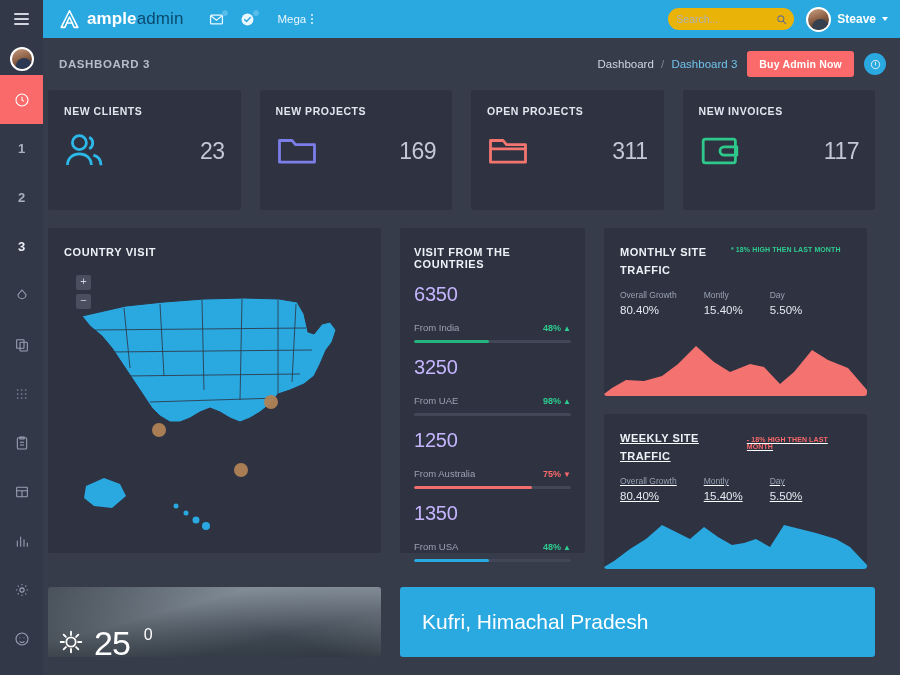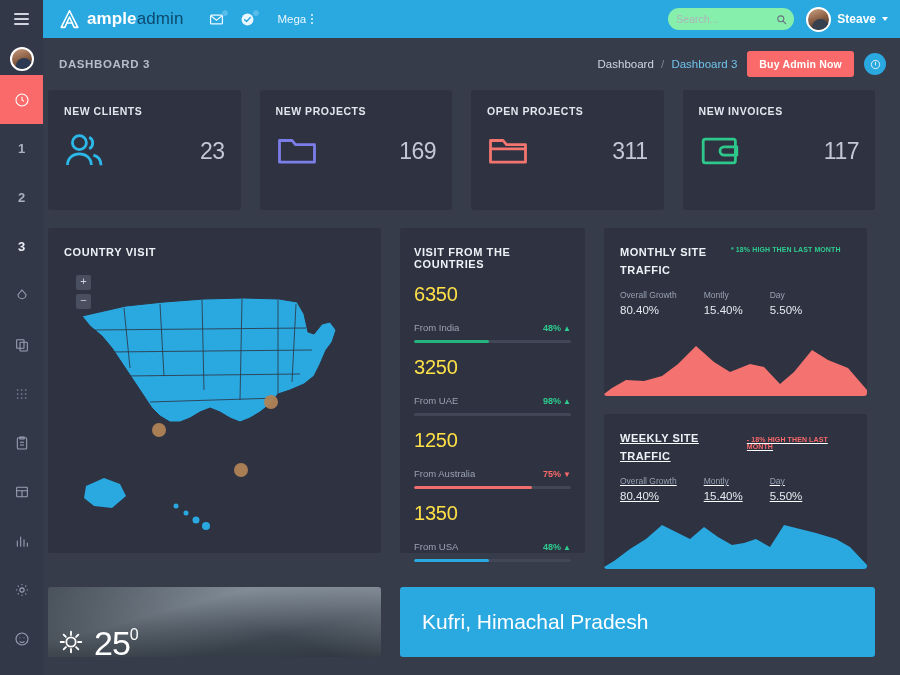--- a/index.html
+++ b/index.html
@@ -58,21 +58,21 @@
   .ti svg { width:15px; height:15px; display:block; }
   .ti .dot {
     position:absolute; top:-2px; right:-4px; width:6px; height:6px; border-radius:50%;
     background:#58bdea; border:1px solid #58bdea;
   }
   .mega { display:flex; align-items:center; gap:5px; font-size:11.5px; color:#e8f6fe; margin-left:6px;}
   .vdots { display:flex; flex-direction:column; gap:2px; }
   .vdots i { width:2px; height:2px; background:#e8f6fe; border-radius:50%; display:block;}
   .top-right { margin-left:auto; display:flex; align-items:center; gap:12px; }
   .search-wrap {
-    width:126px; height:22px; background:#86efac; border-radius:11px;
+    width:126px; height:22px; background:#eab308; border-radius:11px;
     display:flex; align-items:center; padding:0 8px;
   }
   .search-wrap input {
     border:0; outline:0; background:transparent; font-size:10.5px; color:#555;
     font-family:"Liberation Sans", sans-serif; width:100px;
   }
   .search-wrap input::placeholder{ color:#aeb3bb; }
   .search-ico svg{ width:11px; height:11px; display:block; }
   .user-chip { display:flex; align-items:center; gap:6px; }
   .user-av {
@@ -129,21 +129,21 @@
   .map-zoom { position:absolute; left:28px; top:47px; display:flex; flex-direction:column; gap:4px; }
   .zbtn {
     width:15px;height:15px;background:#4a4f5f;color:#cfd4de;font-size:11px;line-height:13px;
     text-align:center; border-radius:2px; cursor:pointer;
   }
   .map-svg { position:absolute; left:16px; top:44px; width:300px; height:260px; }
   .map-marker { fill:#b08356; opacity:.95; }
 
   .visits-panel { width:185px; height:325px; padding:18px 14px 10px; }
   .visit-item { margin-top:13px; }
-  .visit-num { font-size:20px; color:#fde047; letter-spacing:-.2px; }
+  .visit-num { font-size:20px; color:#c4b5fd; letter-spacing:-.2px; }
   .visit-row { display:flex; align-items:flex-end; justify-content:space-between; margin-top:16px; }
   .visit-from { font-size:9.5px; color:#9aa2b3; }
   .visit-pct { font-size:9px; font-weight:bold; }
   .visit-pct.up { color:#2ecc8f; }
   .visit-pct.down { color:#fb6a6a; }
   .arw { font-size:8px; margin-left:2px; }
   .bar { height:3px; background:#424757; border-radius:2px; margin-top:7px; overflow:hidden; }
   .bar i { display:block; height:3px; border-radius:2px; }
 
   .right-col { width:263px; display:flex; flex-direction:column; gap:18px; }
@@ -166,21 +166,21 @@
   .weather-img {
     width:333px; height:70px; border-radius:3px; position:relative; overflow:hidden;
     background:linear-gradient(165deg,#59626c 0%,#7e8892 35%,#3f4852 70%,#2b3139 100%);
   }
   .weather-img::before{
     content:""; position:absolute; inset:0;
     background:linear-gradient(200deg, rgba(180,190,200,.45) 0%, rgba(60,70,80,.15) 45%, rgba(20,25,32,.55) 100%);
   }
   .w-temp {
     position:absolute; left:46px; bottom:-6px; font-size:34px; color:#fff;
-    display:flex; align-items:flex-start; letter-spacing:-1px;
+    display:flex; align-items:flex-start; letter-spacing:-1px;gap:14px;
   }
   .w-temp sup { font-size:16px; line-height:1; margin-top:3px; }
   .sun { position:absolute; left:10px; bottom:2px; width:26px; height:26px; }
   .weather-loc {
     flex:1; height:70px; background:#2aa8e0; border-radius:3px;
     display:flex; align-items:center; padding:0 22px;
   }
   .loc-text { font-size:21px; color:#fff; font-weight:normal; }
 </style>
 </head>

